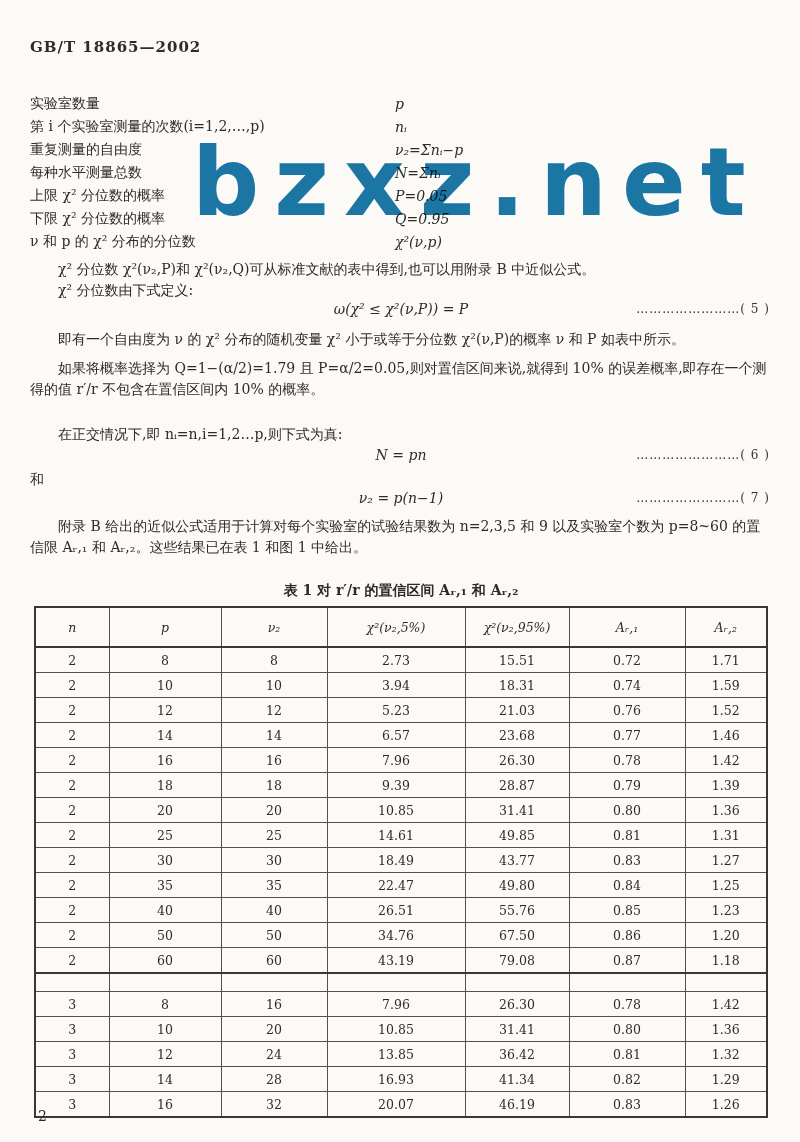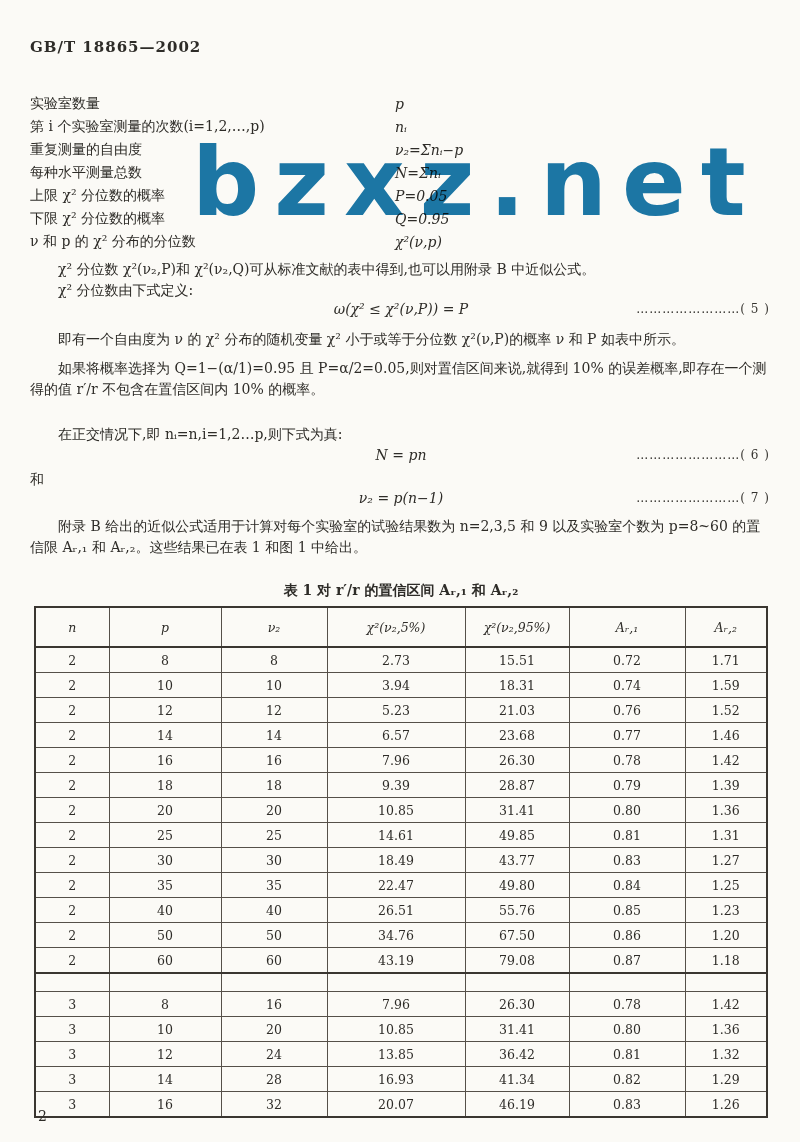--- a/index.html
+++ b/index.html
@@ -81,21 +81,21 @@
 
     <p class="body-par" style="margin-top:6px">χ² 分位数 χ²(ν₂,P)和 χ²(ν₂,Q)可从标准文献的表中得到,也可以用附录 B 中近似公式。</p>
     <p class="body-par">χ² 分位数由下式定义:</p>
 
     <div class="formula-row">
       <span class="formula-body">ω(χ² ≤ χ²(ν,P)) = P</span>
       <span class="formula-dots">……………………( 5 )</span>
     </div>
 
     <p class="body-par" style="margin-top:6px">即有一个自由度为 ν 的 χ² 分布的随机变量 χ² 小于或等于分位数 χ²(ν,P)的概率 ν 和 P 如表中所示。</p>
-    <p class="body-par" style="margin-top:8px">如果将概率选择为 Q=1−(α/1)=0.95 且 P=α/2=0.05,则对置信区间来说,就得到 10% 的误差概率,即存在一个测得的值 r′/r 不包含在置信区间内 10% 的概率。</p>
+    <p class="body-par" style="margin-top:8px">如果将概率选择为 Q=1−(α/2)=1.79 且 P=α/2=0.05,则对置信区间来说,就得到 10% 的误差概率,即存在一个测得的值 r′/r 不包含在置信区间内 10% 的概率。</p>
     <p class="body-par" style="margin-top:24px">在正交情况下,即 nᵢ=n,i=1,2…p,则下式为真:</p>
 
     <div class="formula-row" style="margin-top:2px">
       <span class="formula-body">N = pn</span>
       <span class="formula-dots">……………………( 6 )</span>
     </div>
 
     <p class="connector">和</p>
 
     <div class="formula-row">

